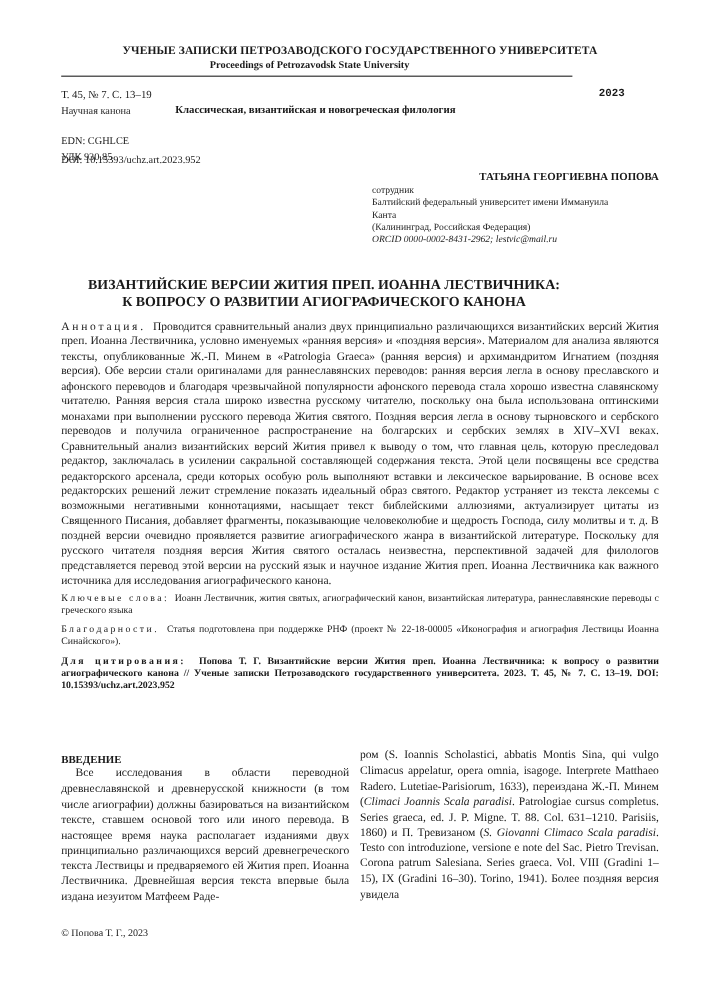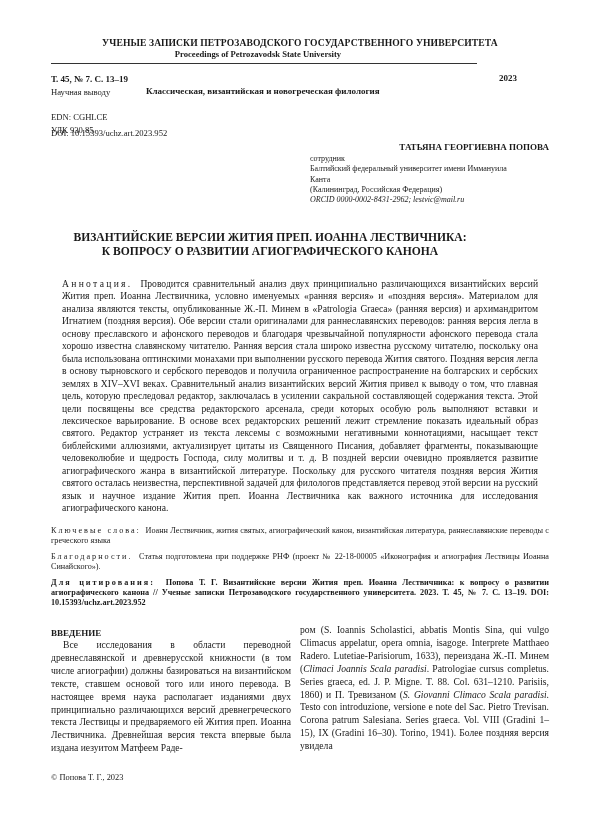--- a/index.html
+++ b/index.html
@@ -3,55 +3,55 @@
 <meta charset="utf-8">
 <style>
   html, body { margin: 0; padding: 0; background: #ffffff; }
   body { width: 600px; height: 820px; position: relative; overflow: hidden;
          font-family: "Liberation Serif", serif; color: #1a1a1a; }
   .abs { position: absolute; }
   .journal-title { left: 0; width: 600px; top: 37px; text-align: center; font-weight: bold; font-size: 9.6px; letter-spacing: 0.1px; }
   .journal-sub { left: 0; width: 516px; top: 49px; text-align: center; font-weight: bold; font-size: 8.6px; }
   .rule { left: 51px; width: 426px; top: 63px; height: 1px; background: #333; }
   .meta { left: 51px; font-size: 8.6px; line-height: 12px; }
-  .meta-vol { top: 73px; font-weight: bold; font-size: 9px; }
-  .meta-year { left: 499px; top: 73px; font-weight: bold; font-size: 9px; position:absolute; }
+  .meta-vol { top: 73px; font-weight: normal; font-size: 9px; }
+  .meta-year { left: 499px; top: 73px; font-weight: bold; font-size: 9px; position:absolute;font-family:Liberation Mono, monospace; }
   .meta-type { top: 86px; }
   .meta-section { left: 146px; top: 86px; font-weight: bold; font-size: 9px; position:absolute; }
   .meta-doi { top: 87px; margin-top: 40px; }
   .meta-edn { top: 111px; }
   .meta-udk { top: 124px; }
   .author-name { left: 300px; width: 249px; top: 142px; text-align: right; font-weight: bold; font-size: 9px; }
   .author-info { left: 310px; width: 240px; top: 154px; font-size: 8px; line-height: 10.3px; }
   .author-info div { white-space: nowrap; }
   .author-info .ital { font-style: italic; }
   .art-title { left: 0; width: 540px; top: 231px; text-align: center; font-weight: bold; font-size: 11.6px; line-height: 14px; }
   .abstract { left: 51px; width: 498px; top: 267px; font-size: 9.6px; line-height: 12.45px; text-align: justify; }
-  .abstract p { margin: 11px; }
+  .abstract p { margin: 0; }
   .spaced { letter-spacing: 2.3px; }
   .kw-label { letter-spacing: 2px; }
   .section-h { left: 51px; top: 628px; font-weight: bold; font-size: 9px; }
   .col { font-size: 9.6px; line-height: 12.9px; text-align: justify; }
   .col-left { left: 51px; width: 240px; top: 639px; }
   .col-right { left: 300px; width: 249px; top: 624px; }
   .col p { margin: 0; }
   .indent { text-indent: 12px; }
   .copyright { left: 51px; top: 773px; font-size: 8.4px; }
   .ital { font-style: italic; }
 </style>
 </head>
 <body>
 
 <div class="abs journal-title">УЧЕНЫЕ ЗАПИСКИ ПЕТРОЗАВОДСКОГО ГОСУДАРСТВЕННОГО УНИВЕРСИТЕТА</div>
 <div class="abs journal-sub">Proceedings of Petrozavodsk State University</div>
 <div class="abs rule"></div>
 
 <div class="abs meta meta-vol">Т. 45, № 7. С. 13–19</div>
 <div class="meta-year">2023</div>
-<div class="abs meta meta-type">Научная выводу</div>
+<div class="abs meta meta-type">Научная канона</div>
 <div class="meta-section">Классическая, византийская и новогреческая филология</div>
 <div class="abs meta meta-doi">DOI: 10.15393/uchz.art.2023.952</div>
 <div class="abs meta meta-edn">EDN: CGHLCE</div>
 <div class="abs meta meta-udk">УДК 930.85</div>
 
 <div class="abs author-name">ТАТЬЯНА ГЕОРГИЕВНА ПОПОВА</div>
 <div class="abs author-info">
   <div>сотрудник</div>
   <div>Балтийский федеральный университет имени Иммануила</div>
   <div>Канта</div>

